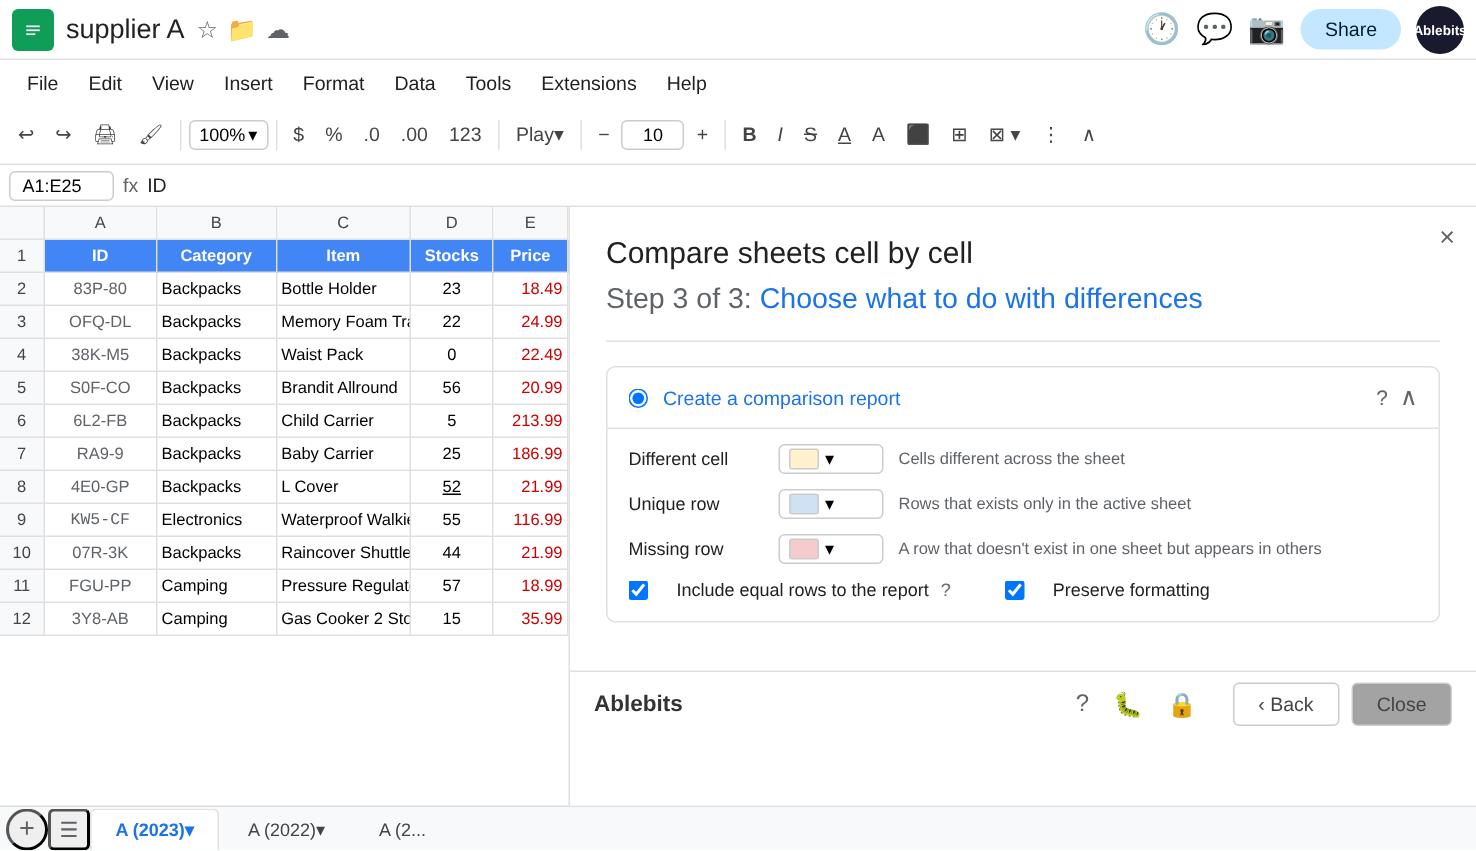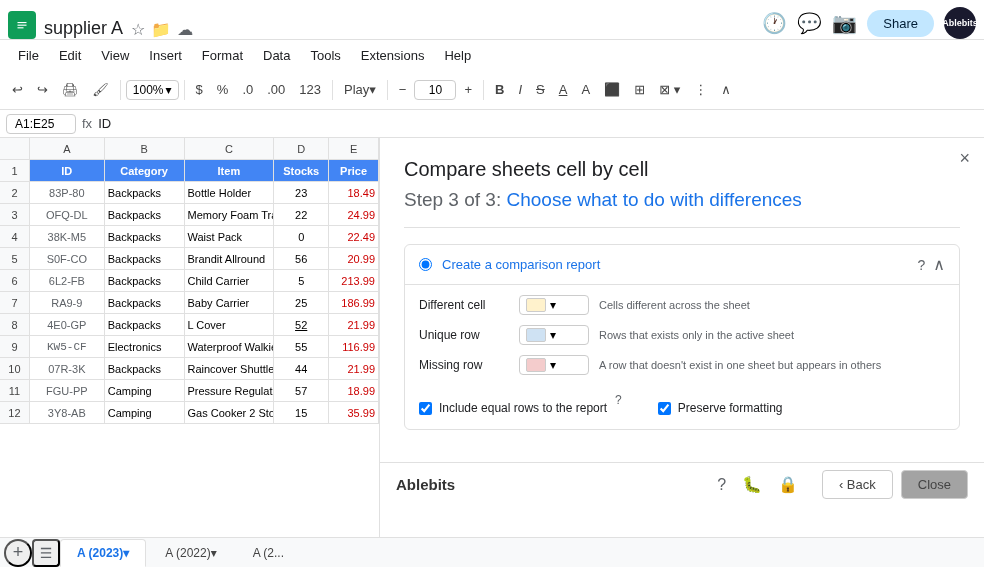--- a/index.html
+++ b/index.html
@@ -1,19 +1,19 @@
 <!DOCTYPE html>
 <html><head>
   <meta charset="utf-8">
   <style>
     * { box-sizing: border-box; margin: 0; padding: 0; }
     body { font-family: Arial, sans-serif; font-size: 13px; background: #fff; width: 984px; height: 567px; overflow: hidden; }
 
     
-    .top-bar { display: flex; align-items: flex-end; height: 40px; padding: 0 8px; background: #fff; border-bottom: 1px solid #e0e0e0; }
+    .top-bar { display: flex; align-items: center; height: 40px; padding: 0 8px; background: #fff; border-bottom: 1px solid #e0e0e0; }
     .app-icon { width: 28px; height: 28px; background: #0f9d58; border-radius: 4px; display: flex; align-items: center; justify-content: center; margin-right: 8px; }
     .app-icon svg { width: 18px; height: 18px; }
     .doc-title { font-size: 18px; color: #202124; margin-right: 8px; }
     .doc-icons { display: flex; gap: 6px; align-items: center; color: #5f6368; margin-right: auto; }
     .doc-icons span { cursor: pointer; font-size: 16px; }
     .top-right { display: flex; align-items: center; gap: 10px; }
     .btn-share { background: #c2e7ff; color: #001d35; border: none; border-radius: 20px; padding: 6px 16px; font-size: 13px; cursor: pointer; display: flex; align-items: center; gap: 6px; font-weight: 500; }
     .avatar { width: 32px; height: 32px; border-radius: 50%; background: #1a1a2e; display: flex; align-items: center; justify-content: center; color: #fff; font-size: 11px; font-weight: bold; }
 
     
@@ -70,21 +70,21 @@
     .option-title { font-size: 13px; color: #202124; flex: 1; }
     .option-chevron { color: #5f6368; font-size: 16px; }
 
     .option-body { padding: 10px 14px 14px; border-top: 1px solid #e0e0e0; }
     .diff-row { display: flex; align-items: center; margin-bottom: 10px; gap: 10px; }
     .diff-label { width: 90px; font-size: 12px; color: #202124; }
     .color-dropdown { border: 1px solid #ccc; border-radius: 4px; padding: 2px 6px; font-size: 12px; display: flex; align-items: center; gap: 4px; cursor: pointer; min-width: 70px; }
     .color-swatch { width: 20px; height: 14px; border-radius: 2px; display: inline-block; }
     .diff-desc { font-size: 11px; color: #5f6368; }
     .checkbox-row { display: flex; align-items: center; gap: 8px; margin-top: 4px; }
-    .checkbox-row label { font-size: 12px; color: #202124; display: flex; align-items: flex-end; gap: 7px; margin-top: 16px; }
+    .checkbox-row label { font-size: 12px; color: #202124; display: flex; align-items: flex-end; gap: 19px; }
     .help-icon { color: #5f6368; font-size: 12px; cursor: pointer; }
 
     
     .bottom-bar { display: flex; align-items: center; height: 44px; padding: 0 16px; border-top: 1px solid #e0e0e0; background: #fff; }
     .ablebits-logo { font-size: 15px; font-weight: bold; color: #333; margin-right: auto; }
     .btn-help { background: none; border: none; font-size: 16px; cursor: pointer; color: #5f6368; padding: 4px 8px; }
     .btn-back { background: #fff; border: 1px solid #ccc; border-radius: 4px; padding: 6px 16px; font-size: 13px; cursor: pointer; color: #444; display: flex; align-items: center; gap: 4px; }
     .btn-compare { background: #1a73e8; border: none; border-radius: 4px; padding: 6px 16px; font-size: 13px; cursor: pointer; color: #fff; display: flex; align-items: center; gap: 4px; }
     .btn-close { background: #a3a3a3; border: 1px solid #ccc; border-radius: 4px; padding: 6px 16px; font-size: 13px; cursor: pointer; color: #444; }
     .btn-group { display: flex; gap: 8px; }

